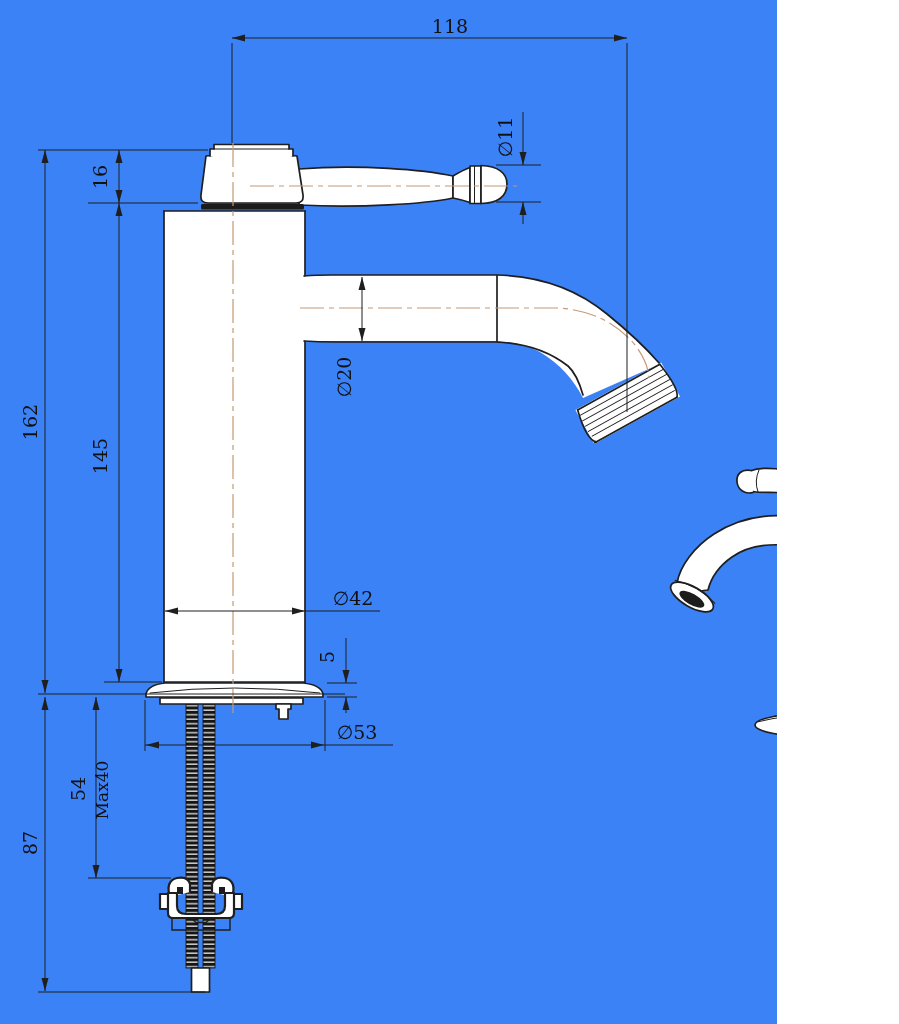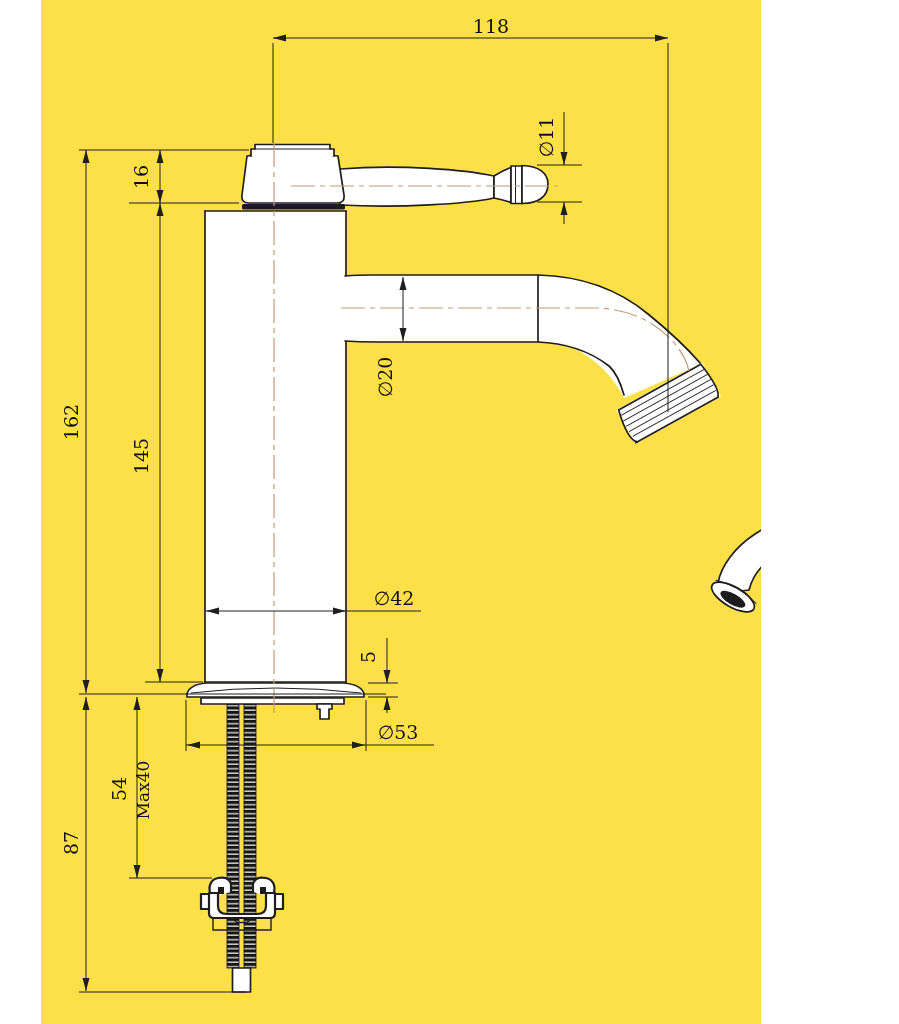--- a/index.html
+++ b/index.html
@@ -1,16 +1,16 @@
 <!DOCTYPE html>
 <html style="--line: #1f1f1f; --centerline: #c49a78;"><head>
 <meta charset="utf-8">
 <style>
   html,body{margin:0;padding:0;background:#fff;}
-  .stage{position:relative;width:720px;height:1024px;background:#fde047;overflow:hidden;margin-left:41px;}
+  .stage{position:relative;width:777px;height:1024px;background:#3b82f6;overflow:hidden;}
   svg{display:block;}
   .obj{fill:#fff;stroke:var(--line,#1f1f1f);stroke-width:1.7;stroke-linejoin:round;stroke-linecap:round;}
   .objline{fill:none;stroke:var(--line,#1f1f1f);stroke-width:1.7;stroke-linejoin:round;stroke-linecap:round;}
   .thin{fill:none;stroke:var(--line,#1f1f1f);stroke-width:1;stroke-linecap:round;}
   .dark{fill:#1c1c1c;stroke:none;}
   .dim{fill:none;stroke:var(--line,#1f1f1f);stroke-width:1;}
   .arrow{fill:var(--line,#1f1f1f);stroke:none;}
   .dimtext{font-family:"DejaVu Serif","Liberation Serif",serif;font-size:19px;fill:#111;text-anchor:middle;}
   .dimtext.small{font-size:17px;}
   .centerline{fill:none;stroke:var(--centerline,#c49a78);stroke-width:1.2;stroke-dasharray:24 5 5 5;}

